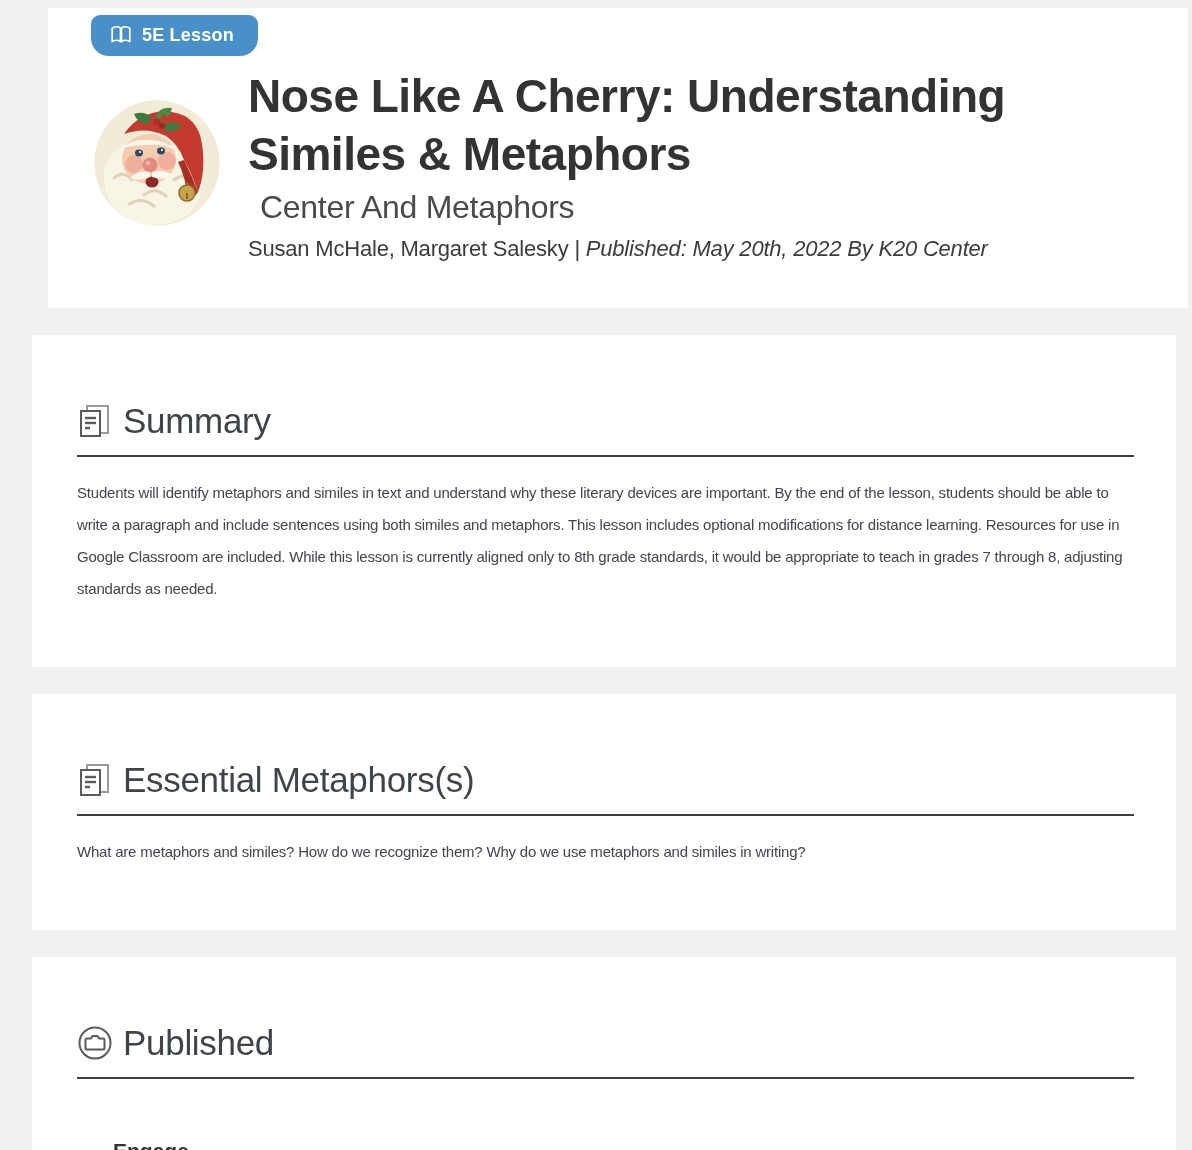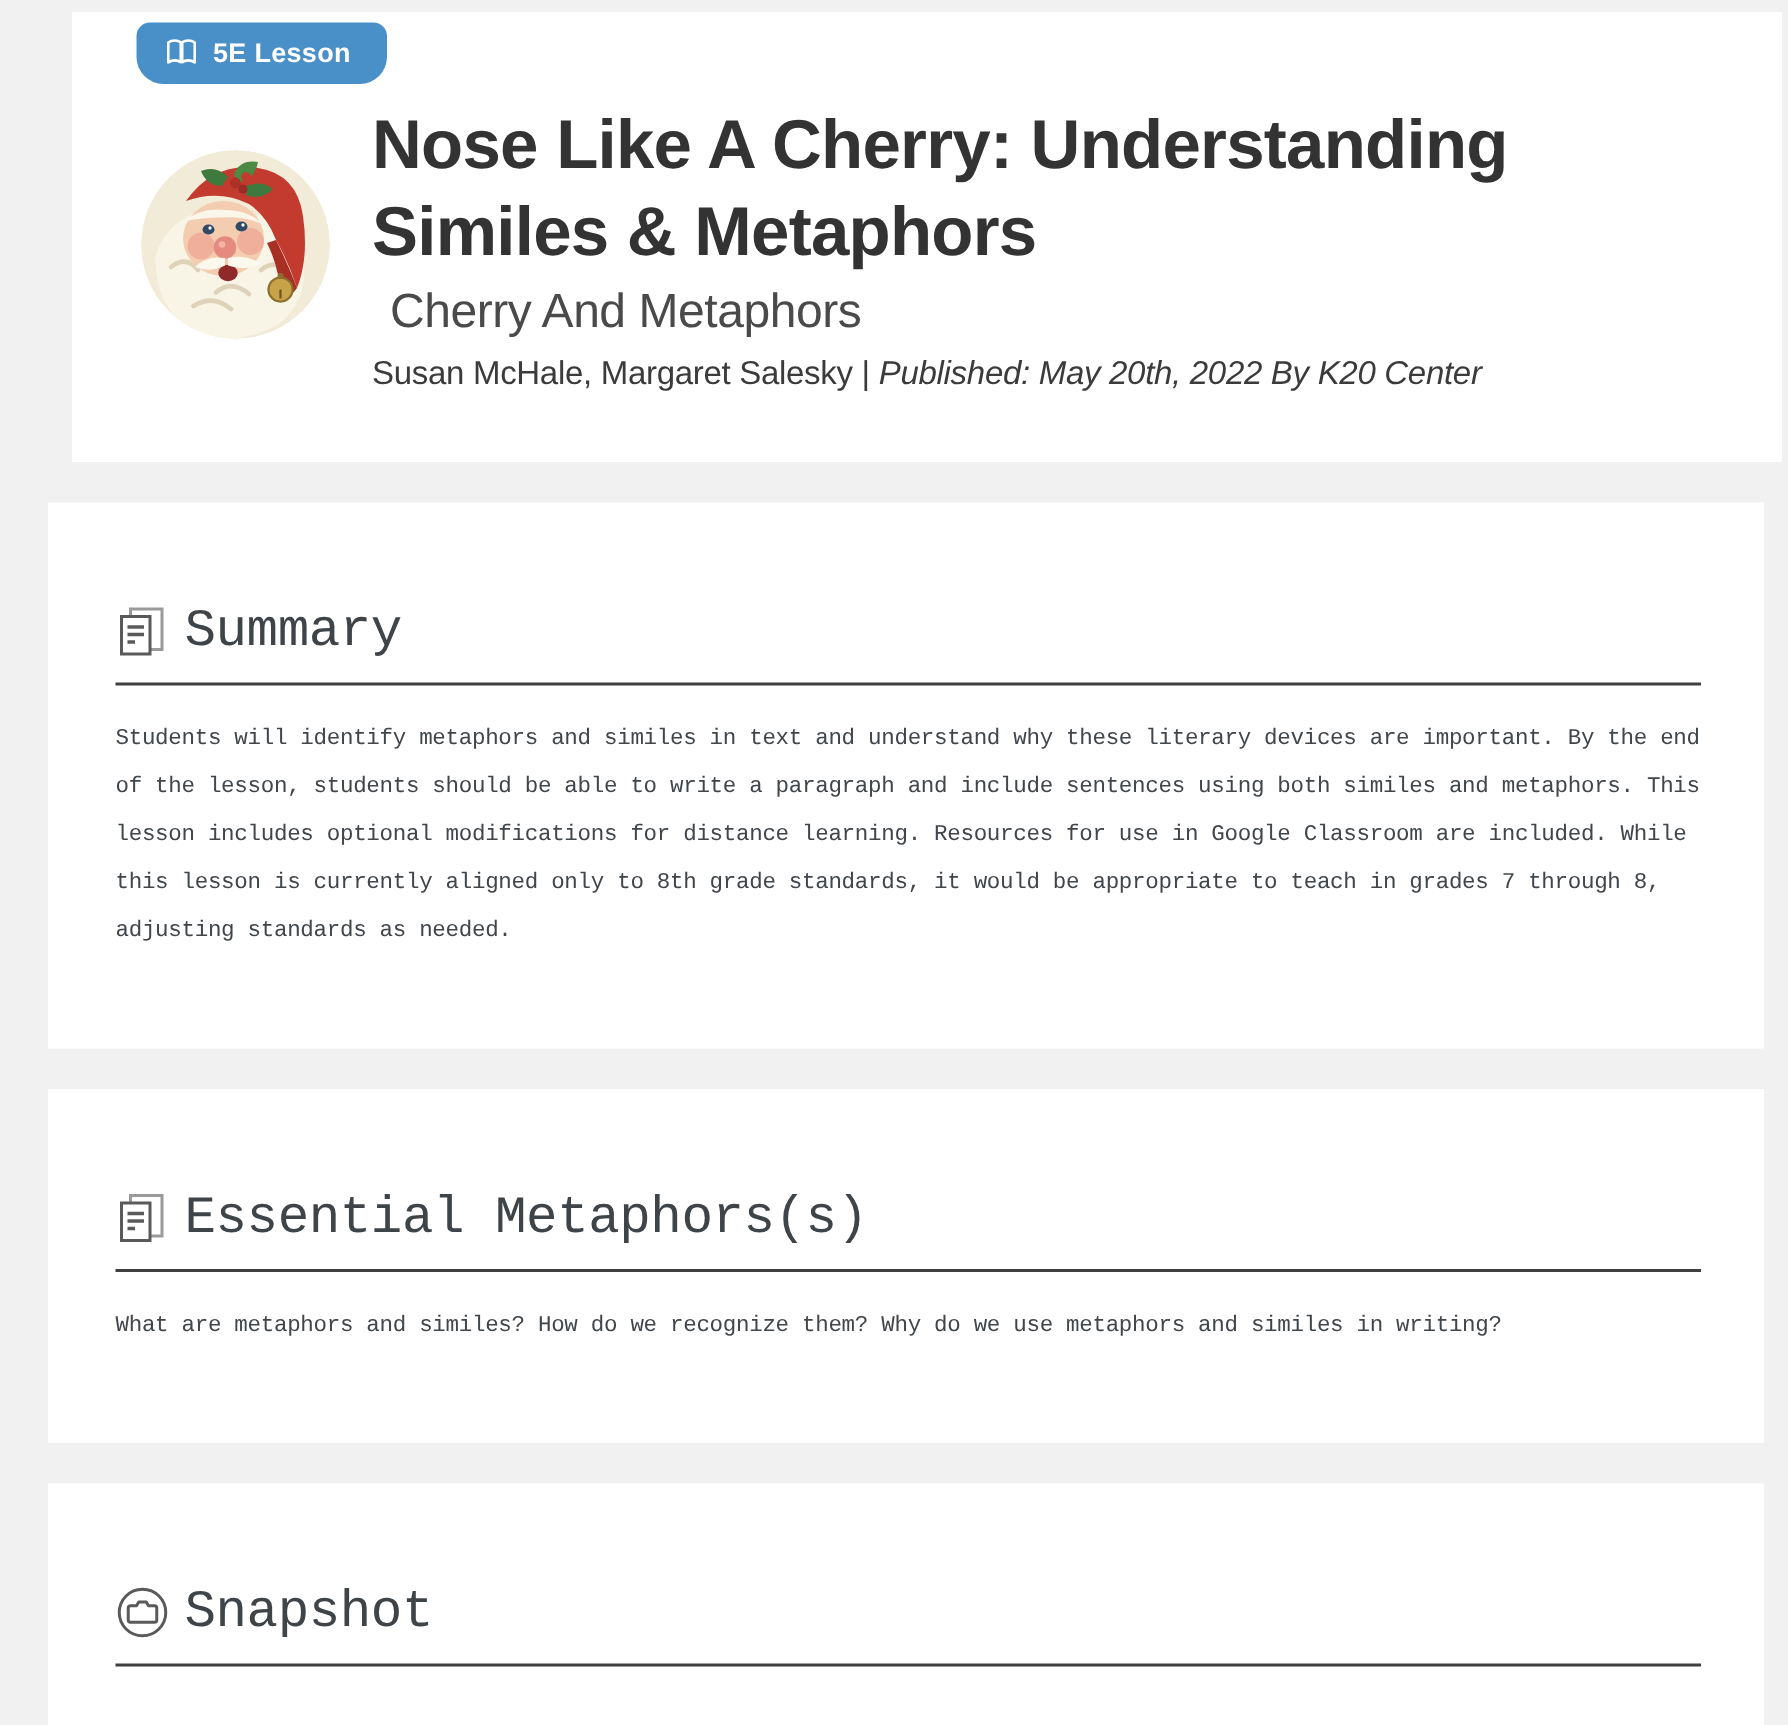--- a/index.html
+++ b/index.html
@@ -18,21 +18,20 @@
     margin-top: 8px;
     margin-right: 4px;
     padding: 7px 0 46px 43px;
     position: relative;
     margin-left: 48px;
   }
   .section-card {
     margin-top: 27px;
     margin-right: 16px;
     padding: 66px 42px 62px 45px;
-    font-family: Liberation Mono, monospace;
   }
   .snapshot-card { height: 260px; padding-bottom: 0; }
 
   
   .badge {
     display: inline-flex;
     align-items: center;
     gap: 9px;
     background: #4a90c8;
     color: #ffffff;
@@ -179,21 +178,21 @@
 
             <circle cx="93" cy="93" r="8" fill="#c9a24a" stroke="#8a6f2f" stroke-width="1.5"></circle>
             <line x1="93" y1="93" x2="93" y2="99" stroke="#6e5722" stroke-width="1.5"></line>
             <circle cx="93" cy="84" r="2" fill="#8a6f2f"></circle>
           </g>
         </svg>
       </div>
 
       <div class="title-block">
         <h1 class="page-title">Nose Like A Cherry: Understanding Similes &amp; Metaphors</h1>
-        <div class="subtitle">Cherry And Metaphors</div>
+        <div class="subtitle">Center And Metaphors</div>
         <div class="byline">
           <span>Susan McHale, Margaret Salesky</span>
           <span>|</span>
           <span class="published">Published: May 20th, 2022 By K20 Center</span>
         </div>
       </div>
 
     </div>
   </div>
 
@@ -232,19 +231,19 @@
   </div>
 
   <div class="card section-card snapshot-card">
     <div class="section-heading">
       <span class="h-icon">
         <svg width="36" height="36" viewBox="0 0 36 36" fill="none">
           <circle cx="18" cy="18" r="15.5" stroke="#5a5a5a" stroke-width="2"></circle>
           <path d="M10 13.5 h4 l1.5-2.5 h5 l1.5 2.5 h4 a1.5 1.5 0 0 1 1.5 1.5 v8 a1.5 1.5 0 0 1 -1.5 1.5 h-16 a1.5 1.5 0 0 1 -1.5 -1.5 v-8 a1.5 1.5 0 0 1 1.5 -1.5 Z" stroke="#5a5a5a" stroke-width="2" stroke-linejoin="round"></path>
         </svg>
       </span>
-      <span>Snapshot</span>
+      <span>Published</span>
     </div>
     <hr class="rule">
     <div class="sub-heading">Engage</div>
   </div>
 
 </div>
 
 </body></html>

